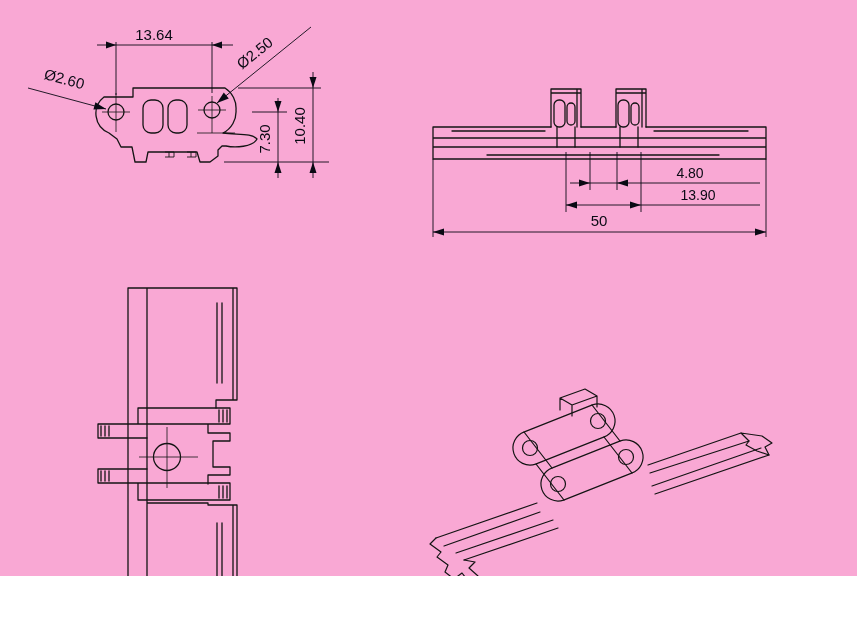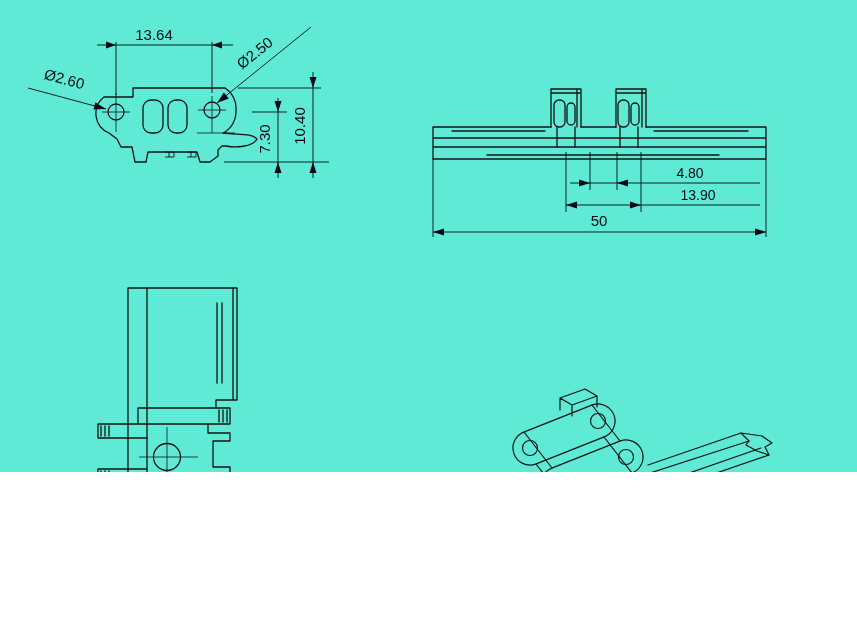--- a/index.html
+++ b/index.html
@@ -1,19 +1,19 @@
 <!DOCTYPE html>
 <html><head>
 <meta charset="utf-8">
 <style>
   html,body { margin:0; padding:0; background:#ffffff; }
   .canvas {
     position:relative;
-    width:857px; height:472px;
-    background:#5eead4;
+    width:857px; height:576px;
+    background:#f9a8d4;
     overflow:hidden;
     font-family:"Liberation Sans", sans-serif;
     text-align:center;
   }
   svg { position:absolute; left:0; top:0; }
   .part   { fill:none; stroke:#141414; stroke-width:1.3; stroke-linejoin:round; stroke-linecap:round; }
   .thin   { fill:none; stroke:#141414; stroke-width:0.9; }
   .dimln  { fill:none; stroke:#0a0a14; stroke-width:0.9; }
   .arrow  { fill:#0a0a14; stroke:none; }
   .center { fill:none; stroke:#141414; stroke-width:0.8; }

